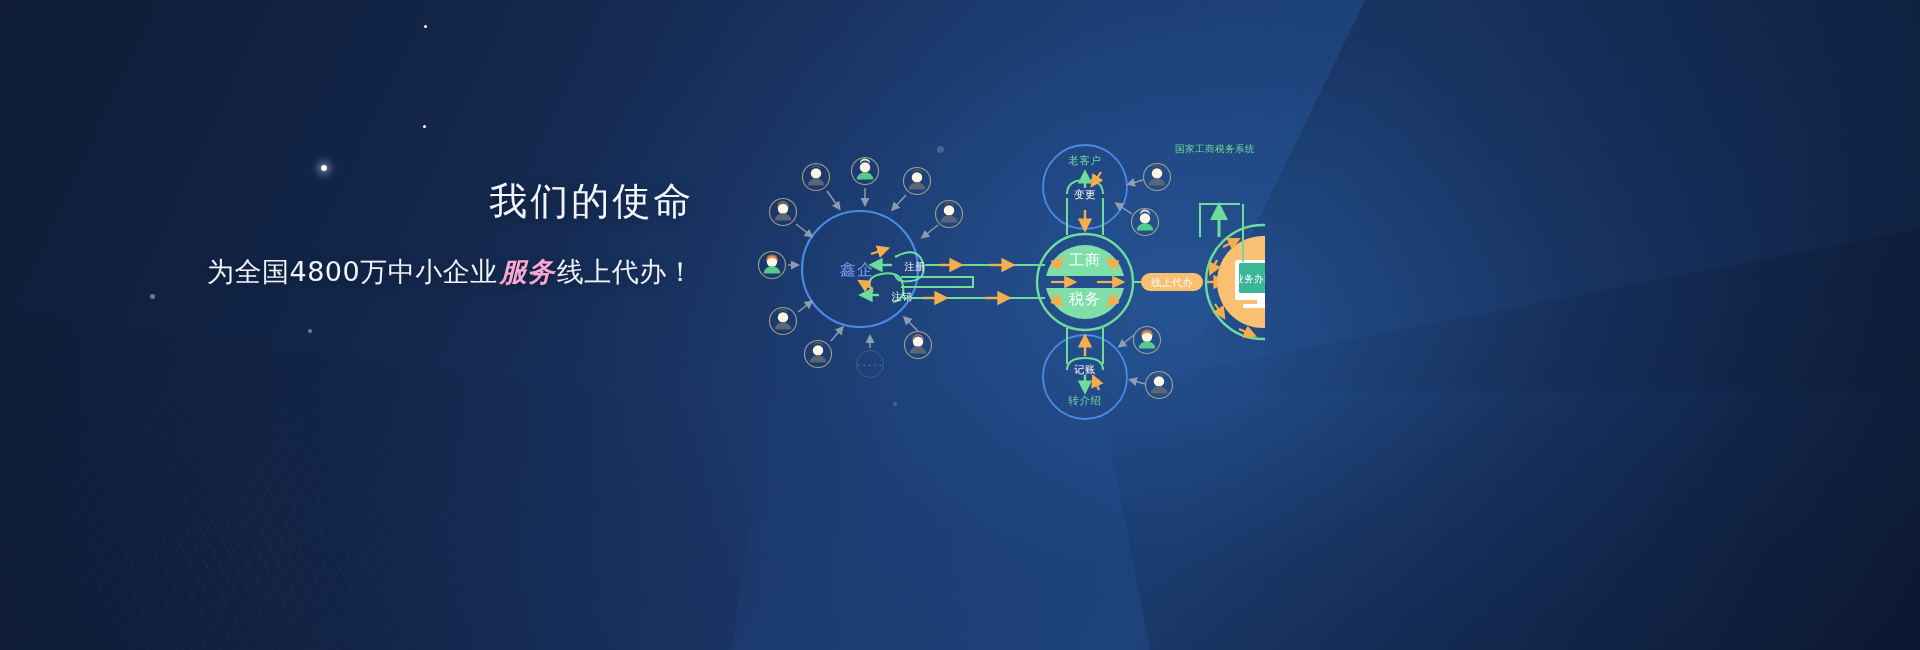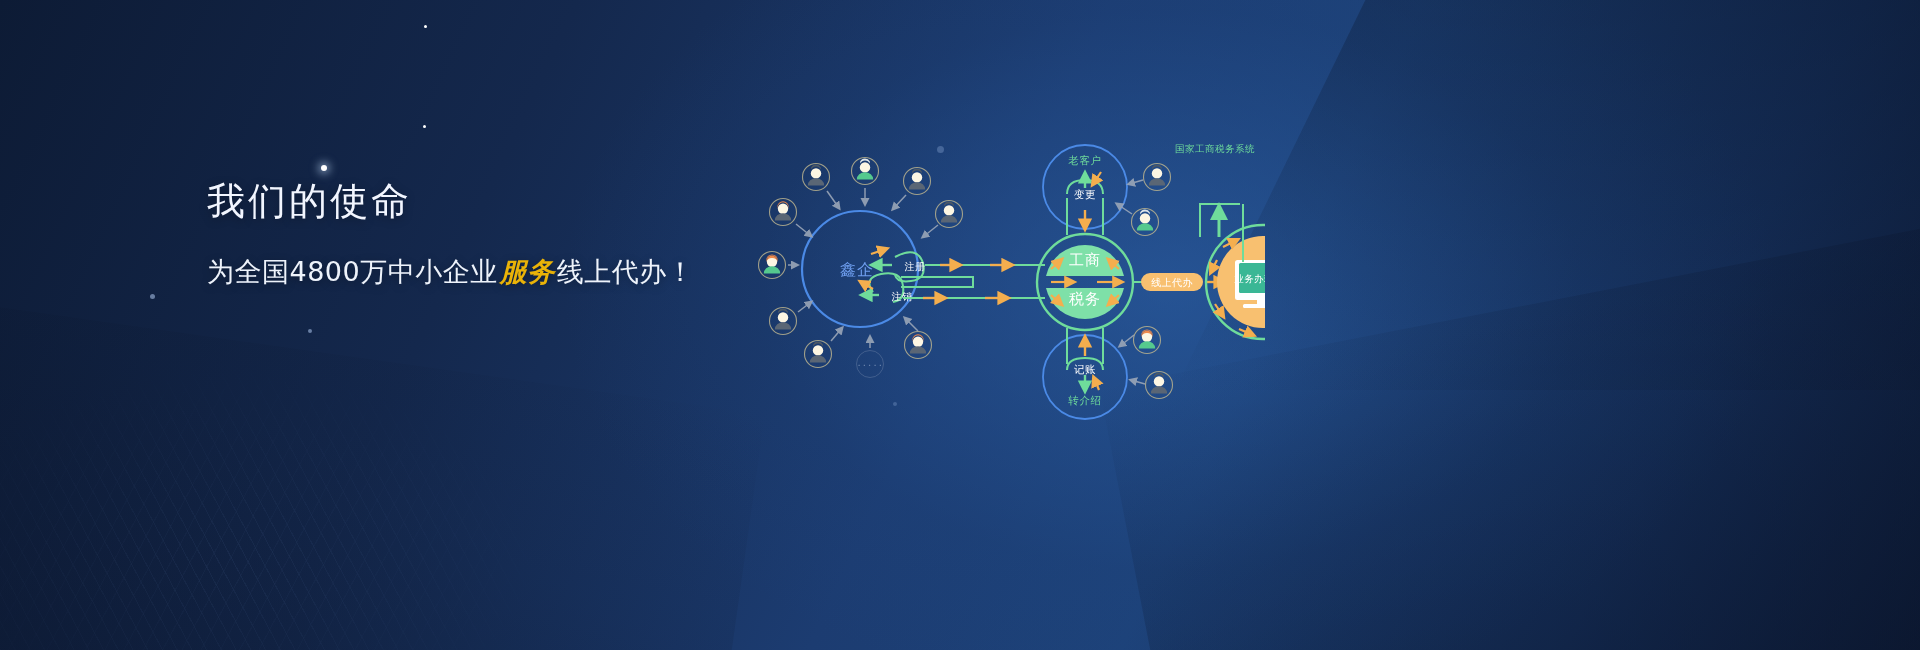--- a/index.html
+++ b/index.html
@@ -57,29 +57,30 @@
 
   .spark { position:absolute; border-radius:50%; background:#ffffff; }
   .spark.dim { background:rgba(190,215,255,0.5); }
 
   
   #copy { position:absolute; left:207px; top:178px; }
   #mission-title {
     font-size:38px; line-height:1.25; color:#f2f6ff;
     letter-spacing:3px; font-weight:400;
     text-shadow:0 2px 10px rgba(0,0,0,0.35);
+    text-align:right;
   }
   #mission-sub {
     margin-top:28px;
     font-size:27px; line-height:1.3; color:#eef3fb;
     letter-spacing:0.5px; font-weight:400;
     white-space:nowrap;
     text-shadow:0 2px 9px rgba(0,0,0,0.35);
   }
-  #mission-sub .hl { color:#eab308; font-weight:700; font-style:italic; padding:0 2px; }
+  #mission-sub .hl { color:#f9a8d4; font-weight:700; font-style:italic; padding:0 2px; }
 
   
   #diagram { position:absolute; left:745px; top:132px; width:520px; height:290px; }
   #diagram svg { display:block; }
   .lbl { font-family:"DejaVu Sans","Liberation Sans",sans-serif; }
 </style>
 </head>
 <body>
 
 <div id="stage">

